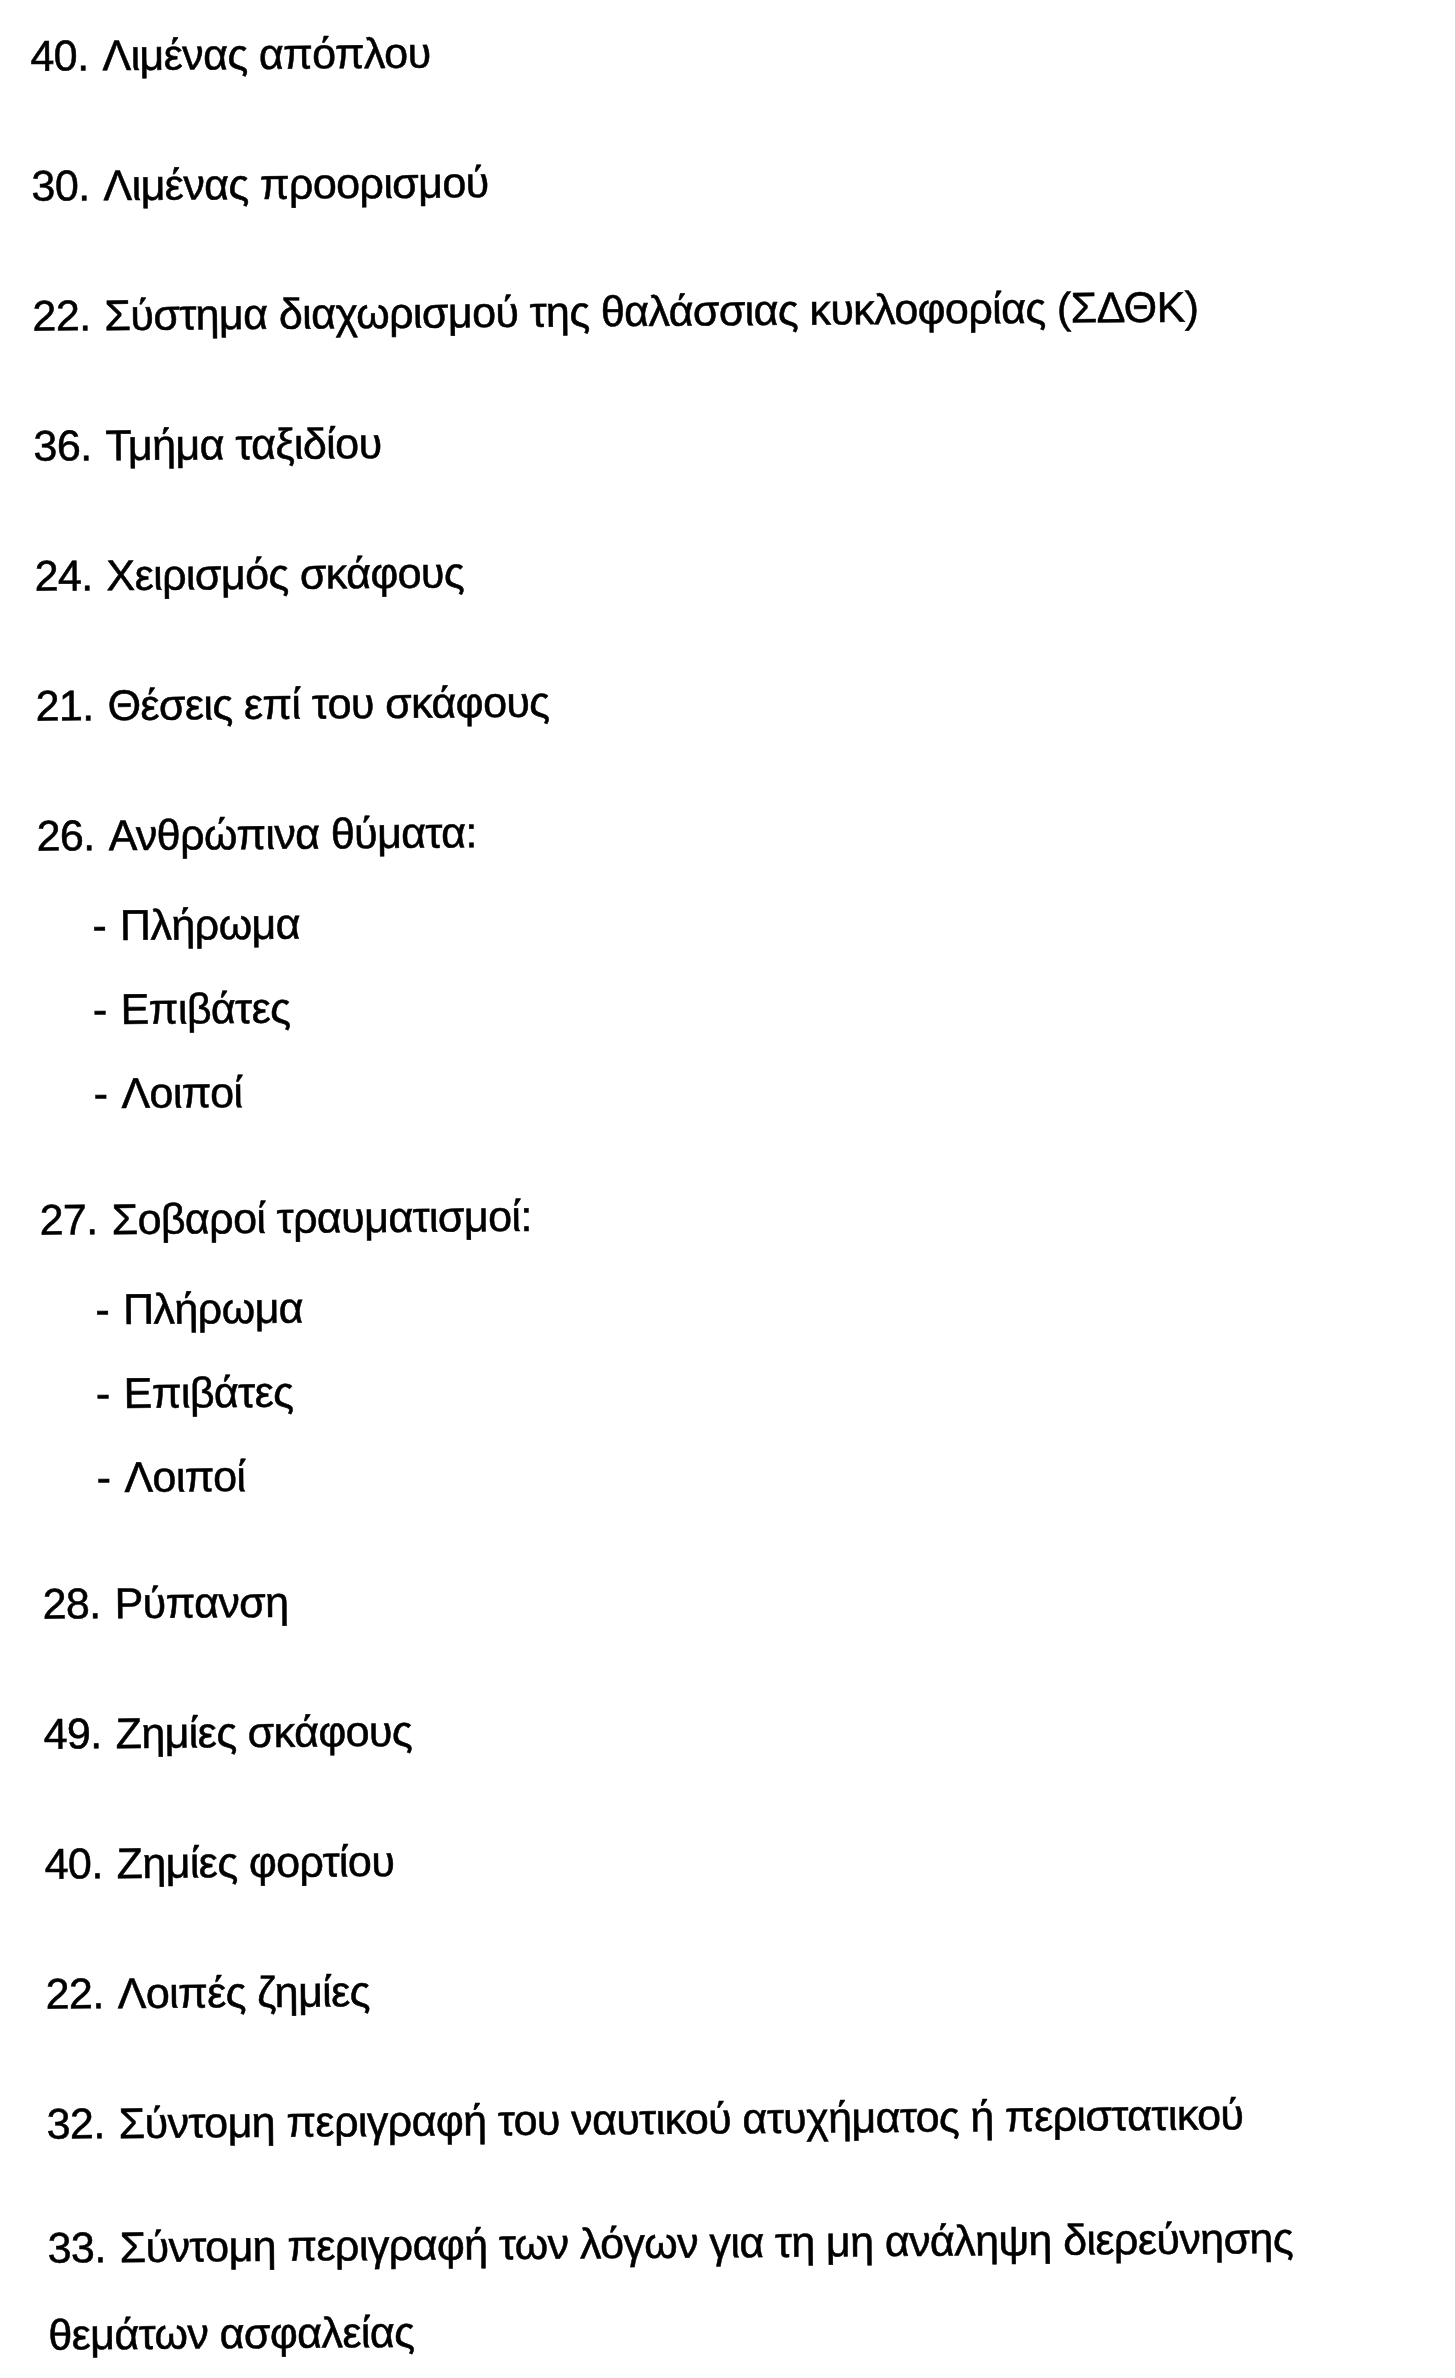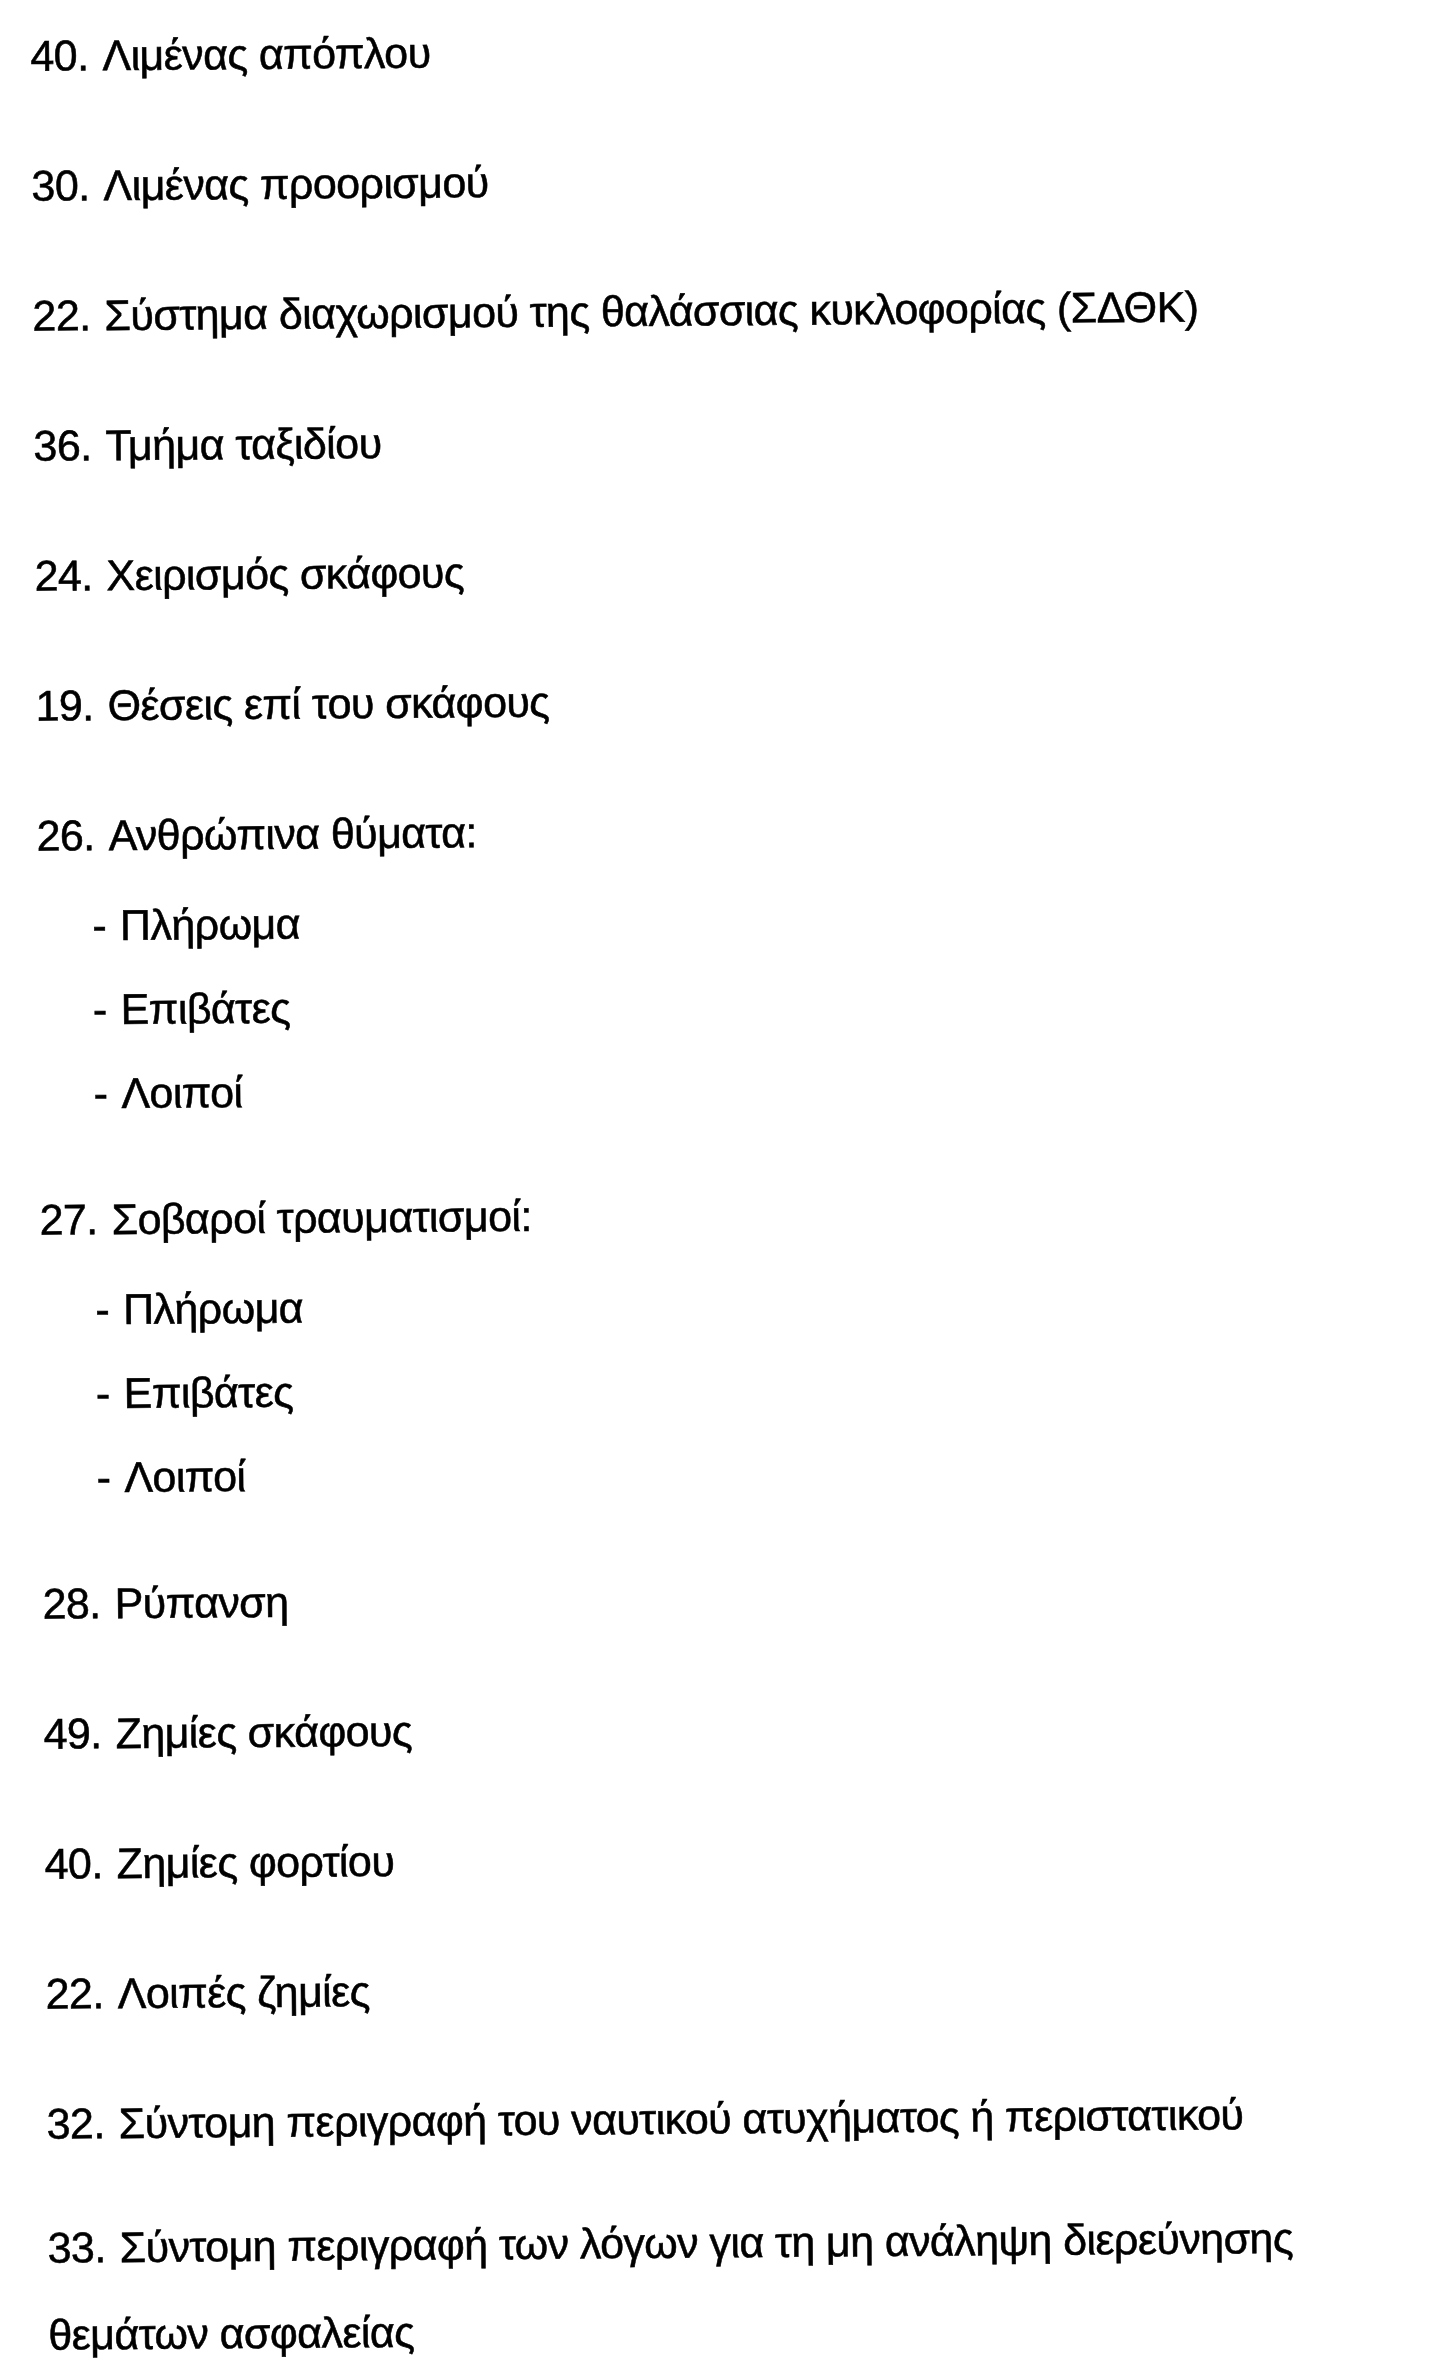--- a/index.html
+++ b/index.html
@@ -59,21 +59,21 @@
 
   <div class="item gap-item">
     <span class="num">36.</span><span class="txt">Τμήμα ταξιδίου</span>
   </div>
 
   <div class="item gap-item">
     <span class="num">24.</span><span class="txt">Χειρισμός σκάφους</span>
   </div>
 
   <div class="item gap-item">
-    <span class="num">19.</span><span class="txt">Θέσεις επί του σκάφους</span>
+    <span class="num">21.</span><span class="txt">Θέσεις επί του σκάφους</span>
   </div>
 
   <div class="item gap-head">
     <span class="num">26.</span><span class="txt">Ανθρώπινα θύματα:</span>
   </div>
   <div class="sub gap-sub">
     <span class="dash">-</span><span class="txt">Πλήρωμα</span>
   </div>
   <div class="sub gap-sub">
     <span class="dash">-</span><span class="txt">Επιβάτες</span>

